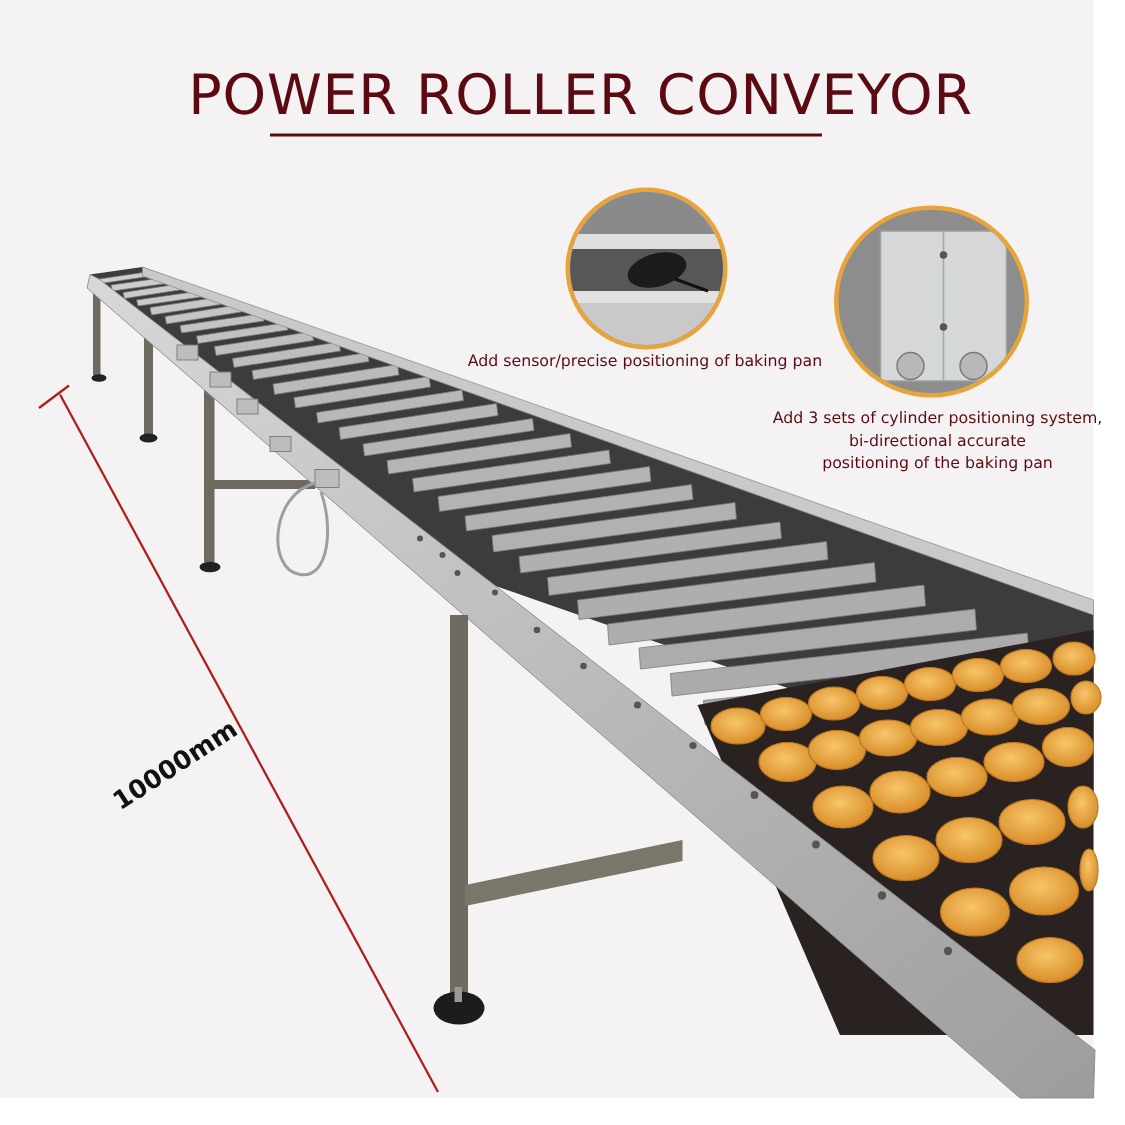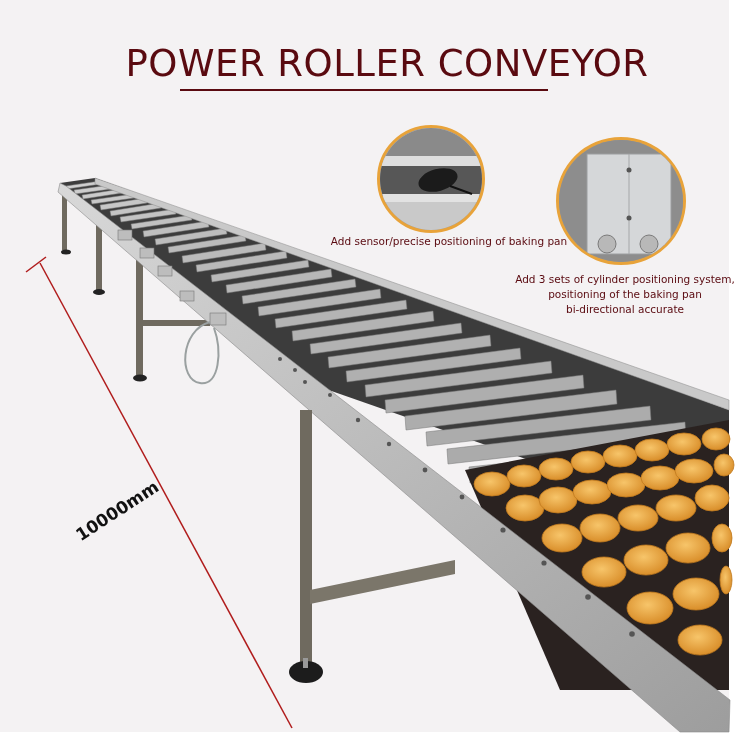--- a/index.html
+++ b/index.html
@@ -168,34 +168,34 @@
   <svg width="108" height="108" viewBox="0 0 108 108">
     <rect width="108" height="108" fill="#c9c9c9"></rect>
     <rect x="0" y="0" width="108" height="30" fill="#8a8a8a"></rect>
     <rect x="0" y="28" width="108" height="10" fill="#dedede"></rect>
     <rect x="0" y="38" width="108" height="30" fill="#575757"></rect>
     <rect x="0" y="66" width="108" height="8" fill="#e2e2e2"></rect>
     <ellipse cx="58" cy="52" rx="20" ry="11" fill="#1b1b1b" transform="rotate(-15 58 52)"></ellipse>
     <line x1="70" y1="58" x2="92" y2="66" stroke="#111" stroke-width="2"></line>
   </svg>
 </div>
-<div class="caption" style="left:310px;top:234px;width:240px;margin-left:19px;">
+<div class="caption" style="left:310px;top:234px;width:240px;">
   <span>Add sensor/precise positioning of baking pan</span>
 </div>
 
 <div class="inset" style="left:556px;top:137px;width:130px;height:128px;">
   <svg width="130" height="128" viewBox="0 0 130 128">
     <rect width="130" height="128" fill="#8d8d8d"></rect>
     <rect x="28" y="14" width="84" height="100" fill="#d5d7d9" stroke="#9c9ea0"></rect>
     <line x1="70" y1="14" x2="70" y2="114" stroke="#a5a7a9"></line>
     <circle cx="48" cy="104" r="9" fill="#b8b8b8" stroke="#7a7a7a"></circle>
     <circle cx="90" cy="104" r="9" fill="#b8b8b8" stroke="#7a7a7a"></circle>
     <circle cx="70" cy="30" r="2.5" fill="#555"></circle>
     <circle cx="70" cy="78" r="2.5" fill="#555"></circle>
   </svg>
 </div>
 <div class="caption" style="left:500px;top:272px;width:250px;">
   <div>Add 3 sets of cylinder positioning system,</div>
+  <div>bi-directional accurate</div>
   <div>positioning of the baking pan</div>
-  <div>bi-directional accurate</div>
 </div>
 
 <div class="dim-label">10000mm</div>
 
 </body></html>

